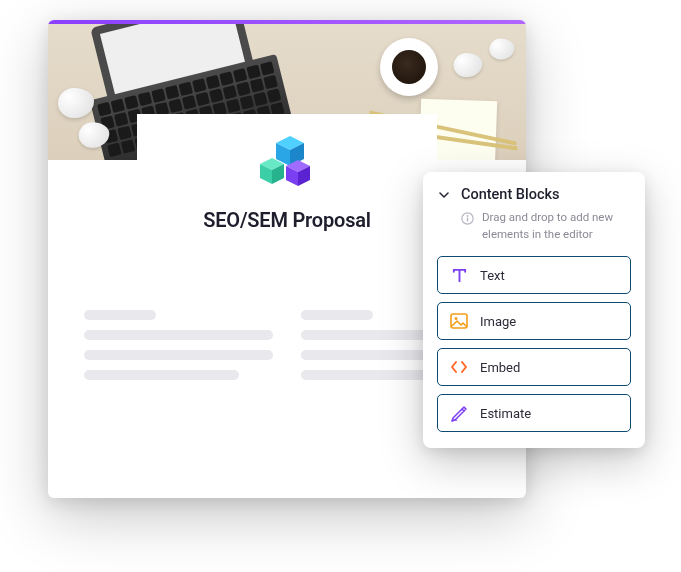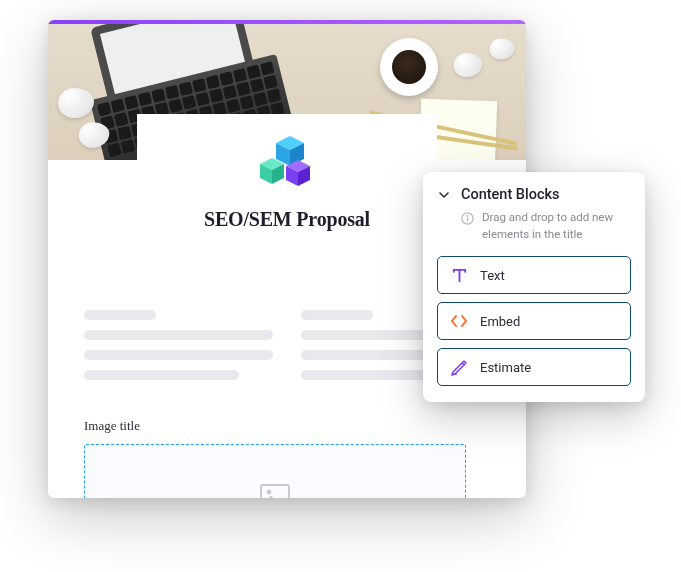--- a/index.html
+++ b/index.html
@@ -14,21 +14,20 @@
   .editor-card {
     position: absolute;
     left: 48px;
     top: 20px;
     width: 478px;
     height: 478px;
     background: #fff;
     border-radius: 6px;
     box-shadow: 0 18px 60px rgba(0,0,0,0.22), 0 4px 18px rgba(0,0,0,0.12);
     overflow: hidden;
-    font-family: Liberation Serif, serif;
   }
   .accent-bar {
     height: 4px;
     background: linear-gradient(90deg, #8b3fff, #b066ff);
   }
   .hero {
     height: 136px;
     background: linear-gradient(180deg, #e6dccb 0%, #dcd0bc 100%);
     position: relative;
     overflow: hidden;
@@ -354,64 +353,62 @@
       <div class="skel mid"></div>
     </div>
     <div class="skel-col">
       <div class="skel short"></div>
       <div class="skel full"></div>
       <div class="skel full"></div>
       <div class="skel mid"></div>
     </div>
   </div>
 
-  <div class="image-block">
-    <div class="image-label">Image title</div>
-    <div class="image-drop">
-      <span>
-        <svg width="30" height="26" viewBox="0 0 30 26" fill="none">
-          <rect x="1" y="1" width="28" height="24" rx="2" stroke="#9aa0ad" stroke-width="2"></rect>
-          <circle cx="9" cy="8" r="2.4" fill="#9aa0ad"></circle>
-          <path d="M3 22 L11 13 L17 19 L21 15 L28 22" stroke="#9aa0ad" stroke-width="2" fill="none" stroke-linejoin="round"></path>
-        </svg>
-      </span>
-    </div>
-  </div>
 </div>
 
 <div class="panel">
   <div class="panel-header">
     <span class="chev">
       <svg width="12" height="12" viewBox="0 0 12 12">
           <path d="M2 4 L6 8 L10 4" stroke="#2d2d3a" stroke-width="1.6" fill="none" stroke-linecap="round" stroke-linejoin="round"></path>
         </svg>
     </span>
     <span class="panel-title">Content Blocks</span>
   </div>
   <div class="panel-hint">
     <span class="info">
       <svg width="13" height="13" viewBox="0 0 13 13">
           <circle cx="6.5" cy="6.5" r="5.6" stroke="#b6b6c2" stroke-width="1.2" fill="none"></circle>
           <circle cx="6.5" cy="4" r="0.9" fill="#b6b6c2"></circle>
           <rect x="5.8" y="5.6" width="1.4" height="4" rx="0.7" fill="#b6b6c2"></rect>
         </svg>
     </span>
-    <span class="panel-hint-text">Drag and drop to add new elements in the title</span>
+    <span class="panel-hint-text">Drag and drop to add new elements in the editor</span>
   </div>
 
   <div class="block-item">
     <span class="block-icon">
       <svg width="17" height="17" viewBox="0 0 18 18">
           <path d="M3 3 H15 M9 3 V15" stroke="#7b3ff2" stroke-width="2" stroke-linecap="round"></path>
           <path d="M3 3 V5 M15 3 V5" stroke="#7b3ff2" stroke-width="2" stroke-linecap="round"></path>
         </svg>
     </span>
     <span class="block-label">Text</span>
   </div>
 
+  <div class="block-item">
+    <span class="block-icon">
+      <svg width="18" height="16" viewBox="0 0 18 16">
+          <rect x="1" y="1" width="16" height="14" rx="2" stroke="#f59d1a" stroke-width="1.6" fill="none"></rect>
+          <circle cx="6" cy="5.5" r="1.5" fill="#f59d1a"></circle>
+          <path d="M2 13 L7 8 L11 12 L13 10 L17 14" stroke="#f59d1a" stroke-width="1.6" fill="none" stroke-linejoin="round"></path>
+        </svg>
+    </span>
+    <span class="block-label">Image</span>
+  </div>
 
   <div class="block-item">
     <span class="block-icon">
       <svg width="18" height="14" viewBox="0 0 18 14">
           <path d="M6 2 L2 7 L6 12" stroke="#ff6a2b" stroke-width="2" fill="none" stroke-linecap="round" stroke-linejoin="round"></path>
           <path d="M12 2 L16 7 L12 12" stroke="#ff6a2b" stroke-width="2" fill="none" stroke-linecap="round" stroke-linejoin="round"></path>
         </svg>
     </span>
     <span class="block-label">Embed</span>
   </div>

